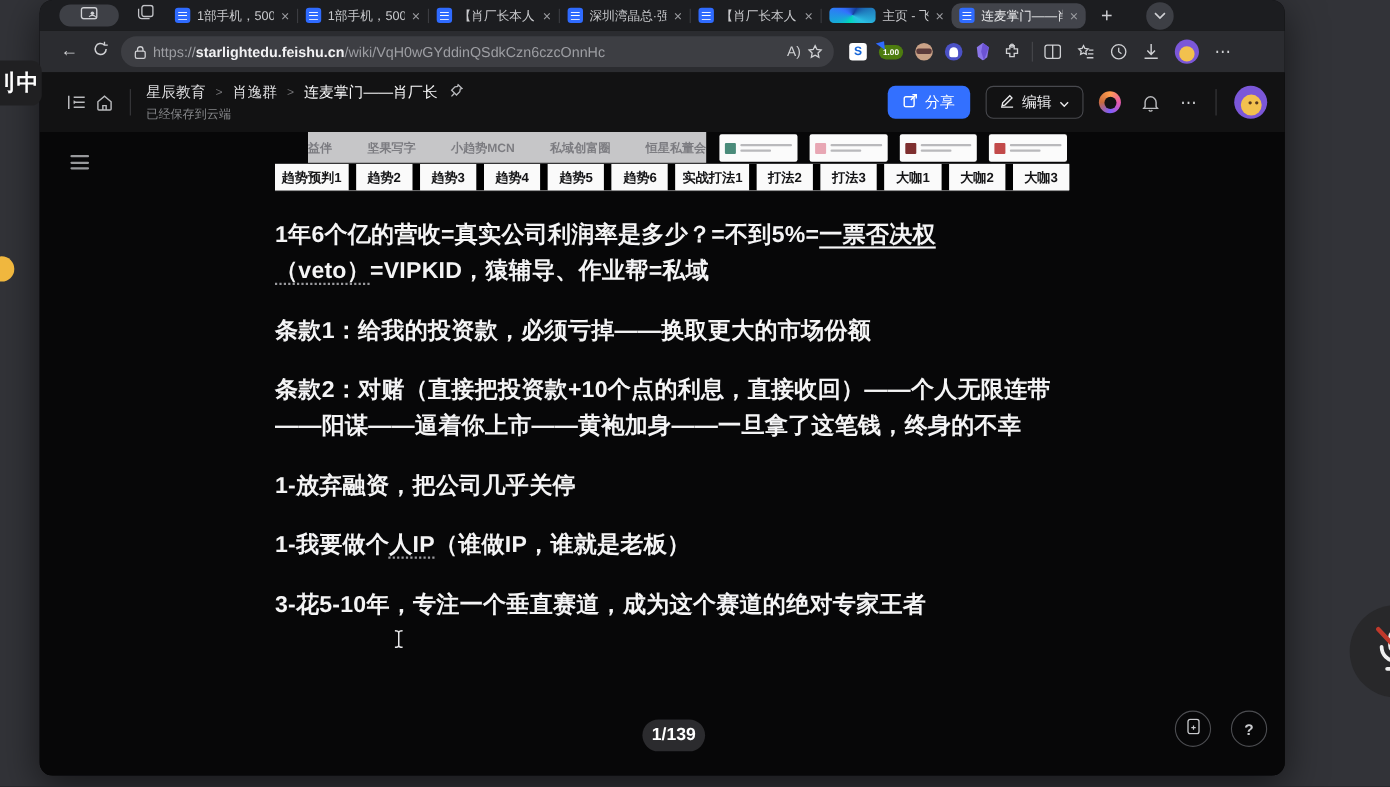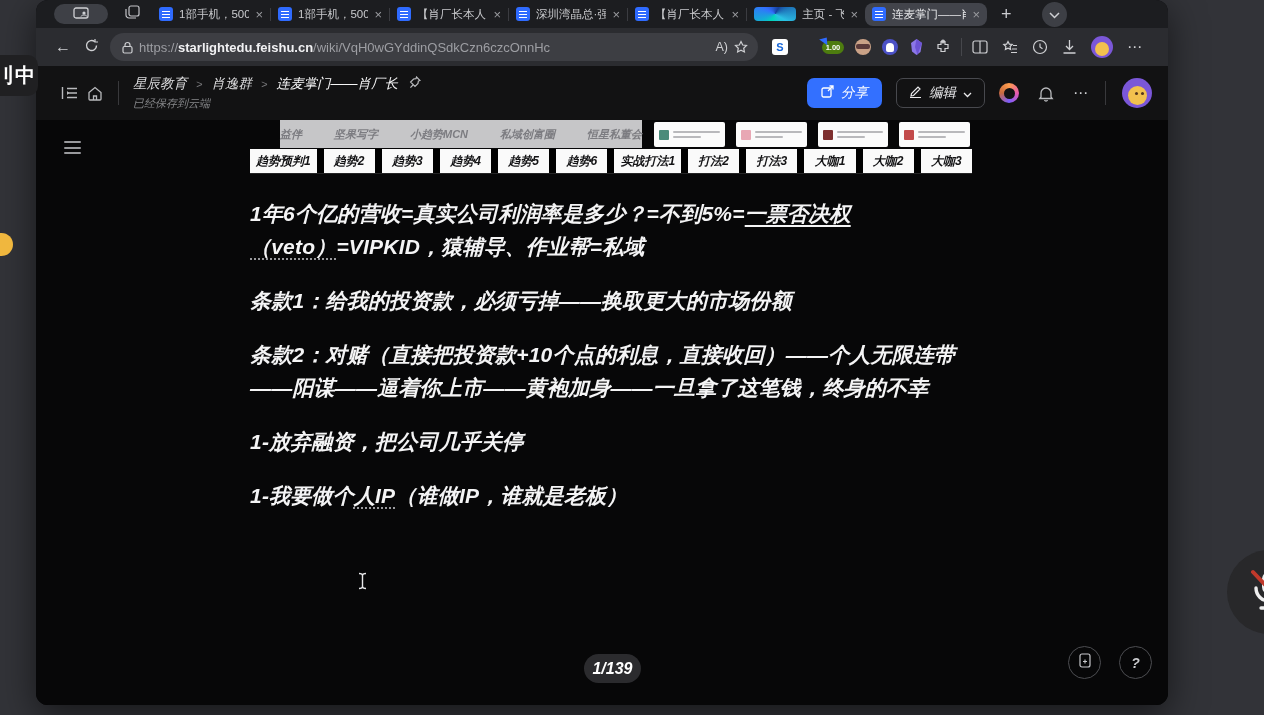--- a/index.html
+++ b/index.html
@@ -50,39 +50,39 @@
     display:flex; align-items:center; gap:6px; padding:0 10px 0 12px; font-size:13px; color:#9d9ea3; flex:none;justify-content:center; }
   .url-text { white-space:nowrap; overflow:hidden; flex:1; }
   .url-domain { color:#f1f1f3; font-weight:700; }
   .read-aloud { font-size:12.5px; color:#cfd0d3; flex:none; }
   .pill-icon { color:#cfd0d3; flex:none; display:grid; place-items:center; }
   .ext-row { display:flex; align-items:center; gap:11px; margin-left:12px; }
   .ext { display:grid; place-items:center; flex:none; }
   .ext-s { width:16px; height:16px; background:#fff; border-radius:3px; color:#1565d8;
     font-weight:800; font-size:11px; display:grid; place-items:center; }
   .ext-badge { min-width:22px; height:13px; background:#4d7c0f; border-radius:7px; color:#fff;
-    font-size:7.5px; font-weight:700; display:grid; place-items:center; padding:0 3px; position:relative;margin-left:23px; }
+    font-size:7.5px; font-weight:700; display:grid; place-items:center; padding:0 3px; position:relative; }
   .ext-badge::before { content:""; position:absolute; left:-2px; top:-4px; border-left:5px solid transparent;
     border-right:5px solid transparent; border-bottom:6px solid #2f6bff; transform:rotate(35deg); }
   .ext-face { width:16px; height:16px; border-radius:50%; background:#caa287; position:relative; }
   .ext-face::after { content:""; position:absolute; left:1px; top:5px; width:14px; height:5px;
     background:#5c3b3b; border-radius:2px; }
   .ext-ghost { width:16px; height:16px; border-radius:50%; background:#4b51c6; position:relative; }
   .ext-ghost::after { content:""; position:absolute; left:4px; top:4px; width:8px; height:9px;
     background:#fff; border-radius:4px 4px 2px 2px; }
   .tb-divider { width:1px; height:18px; background:#46474c; margin:0 8px; flex:none; }
   .tb-icons { display:flex; align-items:center; gap:14px; }
   .tb-ic { color:#cfd0d3; display:grid; place-items:center; }
   .avatar-sm { width:22px; height:22px; border-radius:50%; background:#7b57d8; position:relative; overflow:hidden; flex:none; }
   .avatar-sm i, .avatar-lg i { position:absolute; border-radius:50%; background:#f2c14e; }
   .avatar-sm i { left:4px; top:6px; width:14px; height:14px; }
   .dots { color:#cfd0d3; font-size:15px; letter-spacing:1px; }
 
   
-  .feishu { flex:1; background:#0b0b0c; display:flex; flex-direction:column; position:relative;font-style:italic; }
+  .feishu { flex:1; background:#0b0b0c; display:flex; flex-direction:column; position:relative; }
   .f-header { flex:0 0 54px; display:flex; align-items:center; padding:0 16px 0 20px; background:#121213; }
   .fh-icon { width:26px; height:26px; display:grid; place-items:center; color:#b9babd; flex:none; }
   .fh-divider { width:1px; height:24px; background:#39393c; margin:0 14px 0 10px; }
   .bc-wrap { display:flex; flex-direction:column; gap:3px; }
   .bc-row { display:flex; align-items:center; gap:9px; font-size:13.5px; color:#dcdcde; }
   .bc-item.last { color:#f6f6f7; }
   .bc-sep { color:#767679; font-size:11px; }
   .pin { color:#b9babd; margin-left:2px; }
   .save-status { font-size:11px; color:#87888b; }
   .fh-right { margin-left:auto; display:flex; align-items:center; gap:14px; }
@@ -420,20 +420,21 @@
               <div class="etab" style="flex: 1 1 0%;">大咖1</div>
               <div class="etab" style="flex: 1 1 0%;">大咖2</div>
               <div class="etab" style="flex: 1 1 0%;">大咖3</div>
             </div>
           <div id="paragraphs">
               <div class="para"><span>1年6个亿的营收=真实公司利润率是多少？=不到5%=</span><span class="u-solid">一票否决权</span><br><span class="u-dot">（veto）</span><span>=VIPKID，猿辅导、作业帮=私域</span></div>
               <div class="para"><span>条款1：给我的投资款，必须亏掉——换取更大的市场份额</span></div>
               <div class="para"><span>条款2：对赌（直接把投资款+10个点的利息，直接收回）——个人无限连带——阳谋——逼着你上市——黄袍加身——一旦拿了这笔钱，终身的不幸</span></div>
               <div class="para"><span>1-放弃融资，把公司几乎关停</span></div>
               <div class="para"><span>1-我要做个</span><span class="u-dot">人IP</span><span>（谁做IP，谁就是老板）</span></div>
+              <div class="para"><span>3-花5-10年，专注一个垂直赛道，成为这个赛道的绝对专家王者</span></div>
             </div>
         </div>
 
         <div class="ibeam">
           <svg width="13" height="18" viewBox="0 0 13 18" fill="none" stroke="currentColor" stroke-width="1.4">
             <path d="M3 1.5c2 0 3.5.7 3.5 2v11c0 1.3 1.5 2 3.5 2M10 1.5c-2 0-3.5.7-3.5 2M3 16.5c2 0 3.5-.7 3.5-2"></path>
           </svg>
         </div>
 
         <div class="page-pill">1/139</div>

